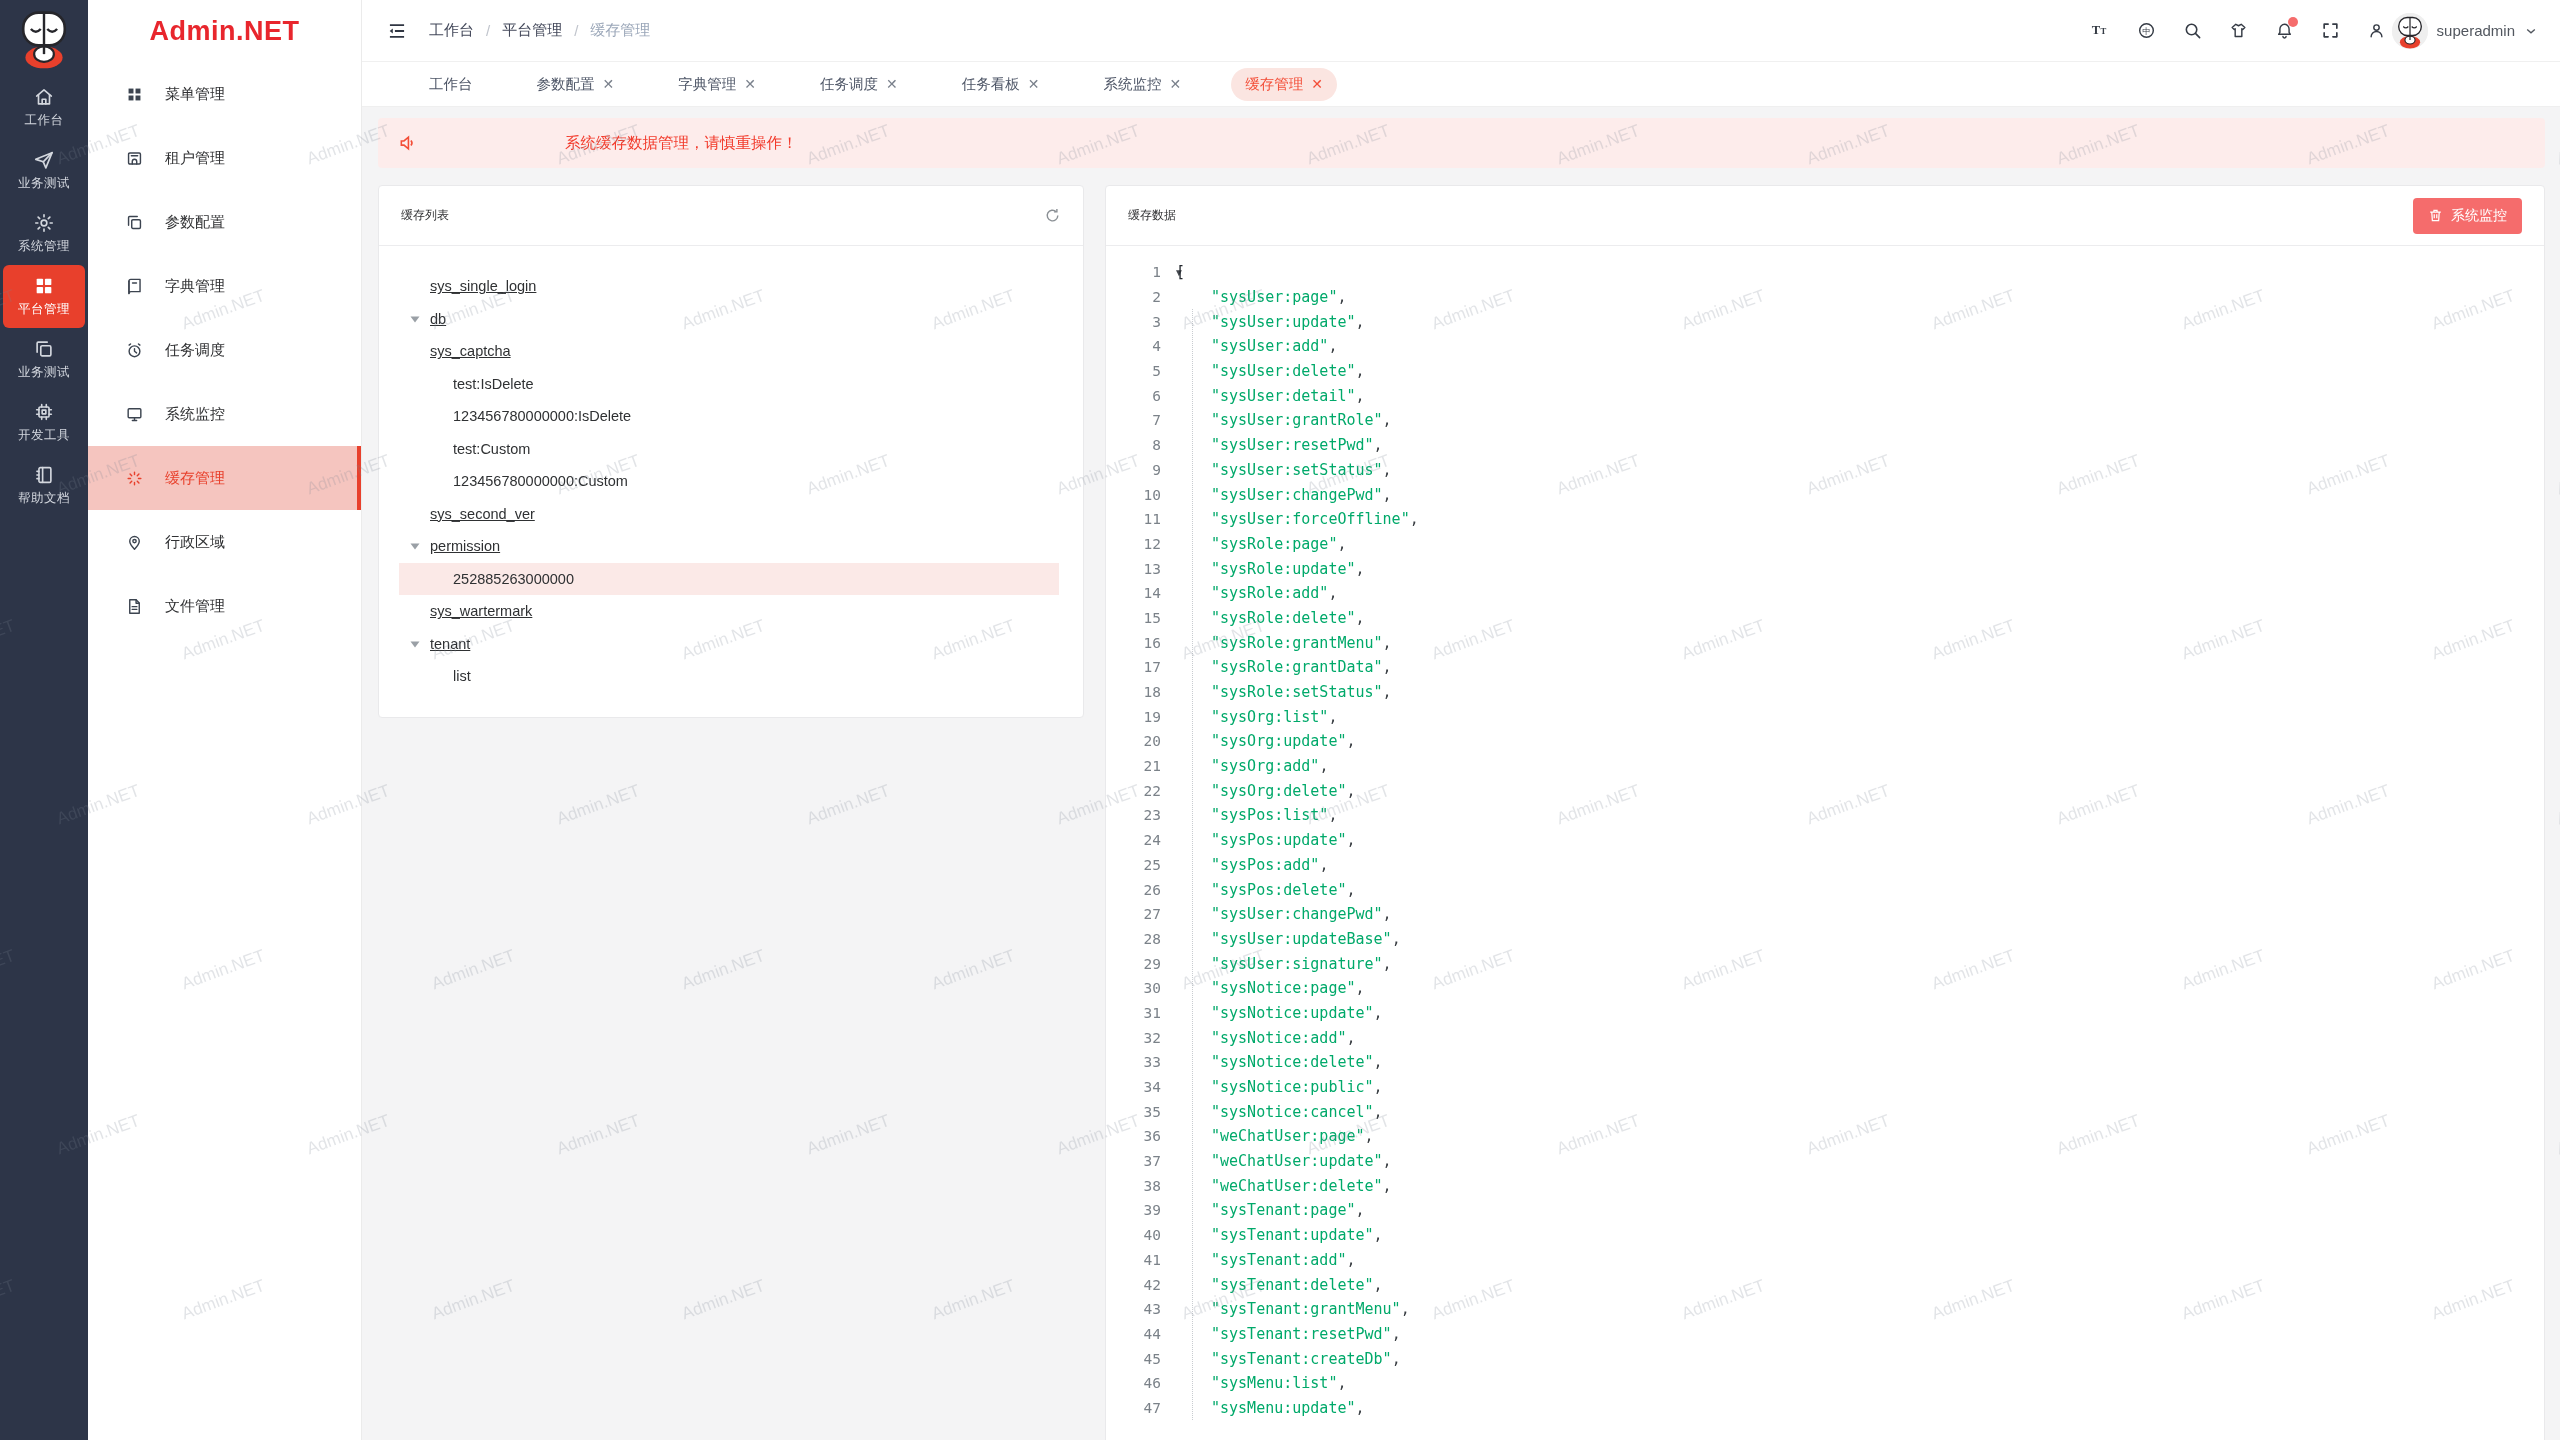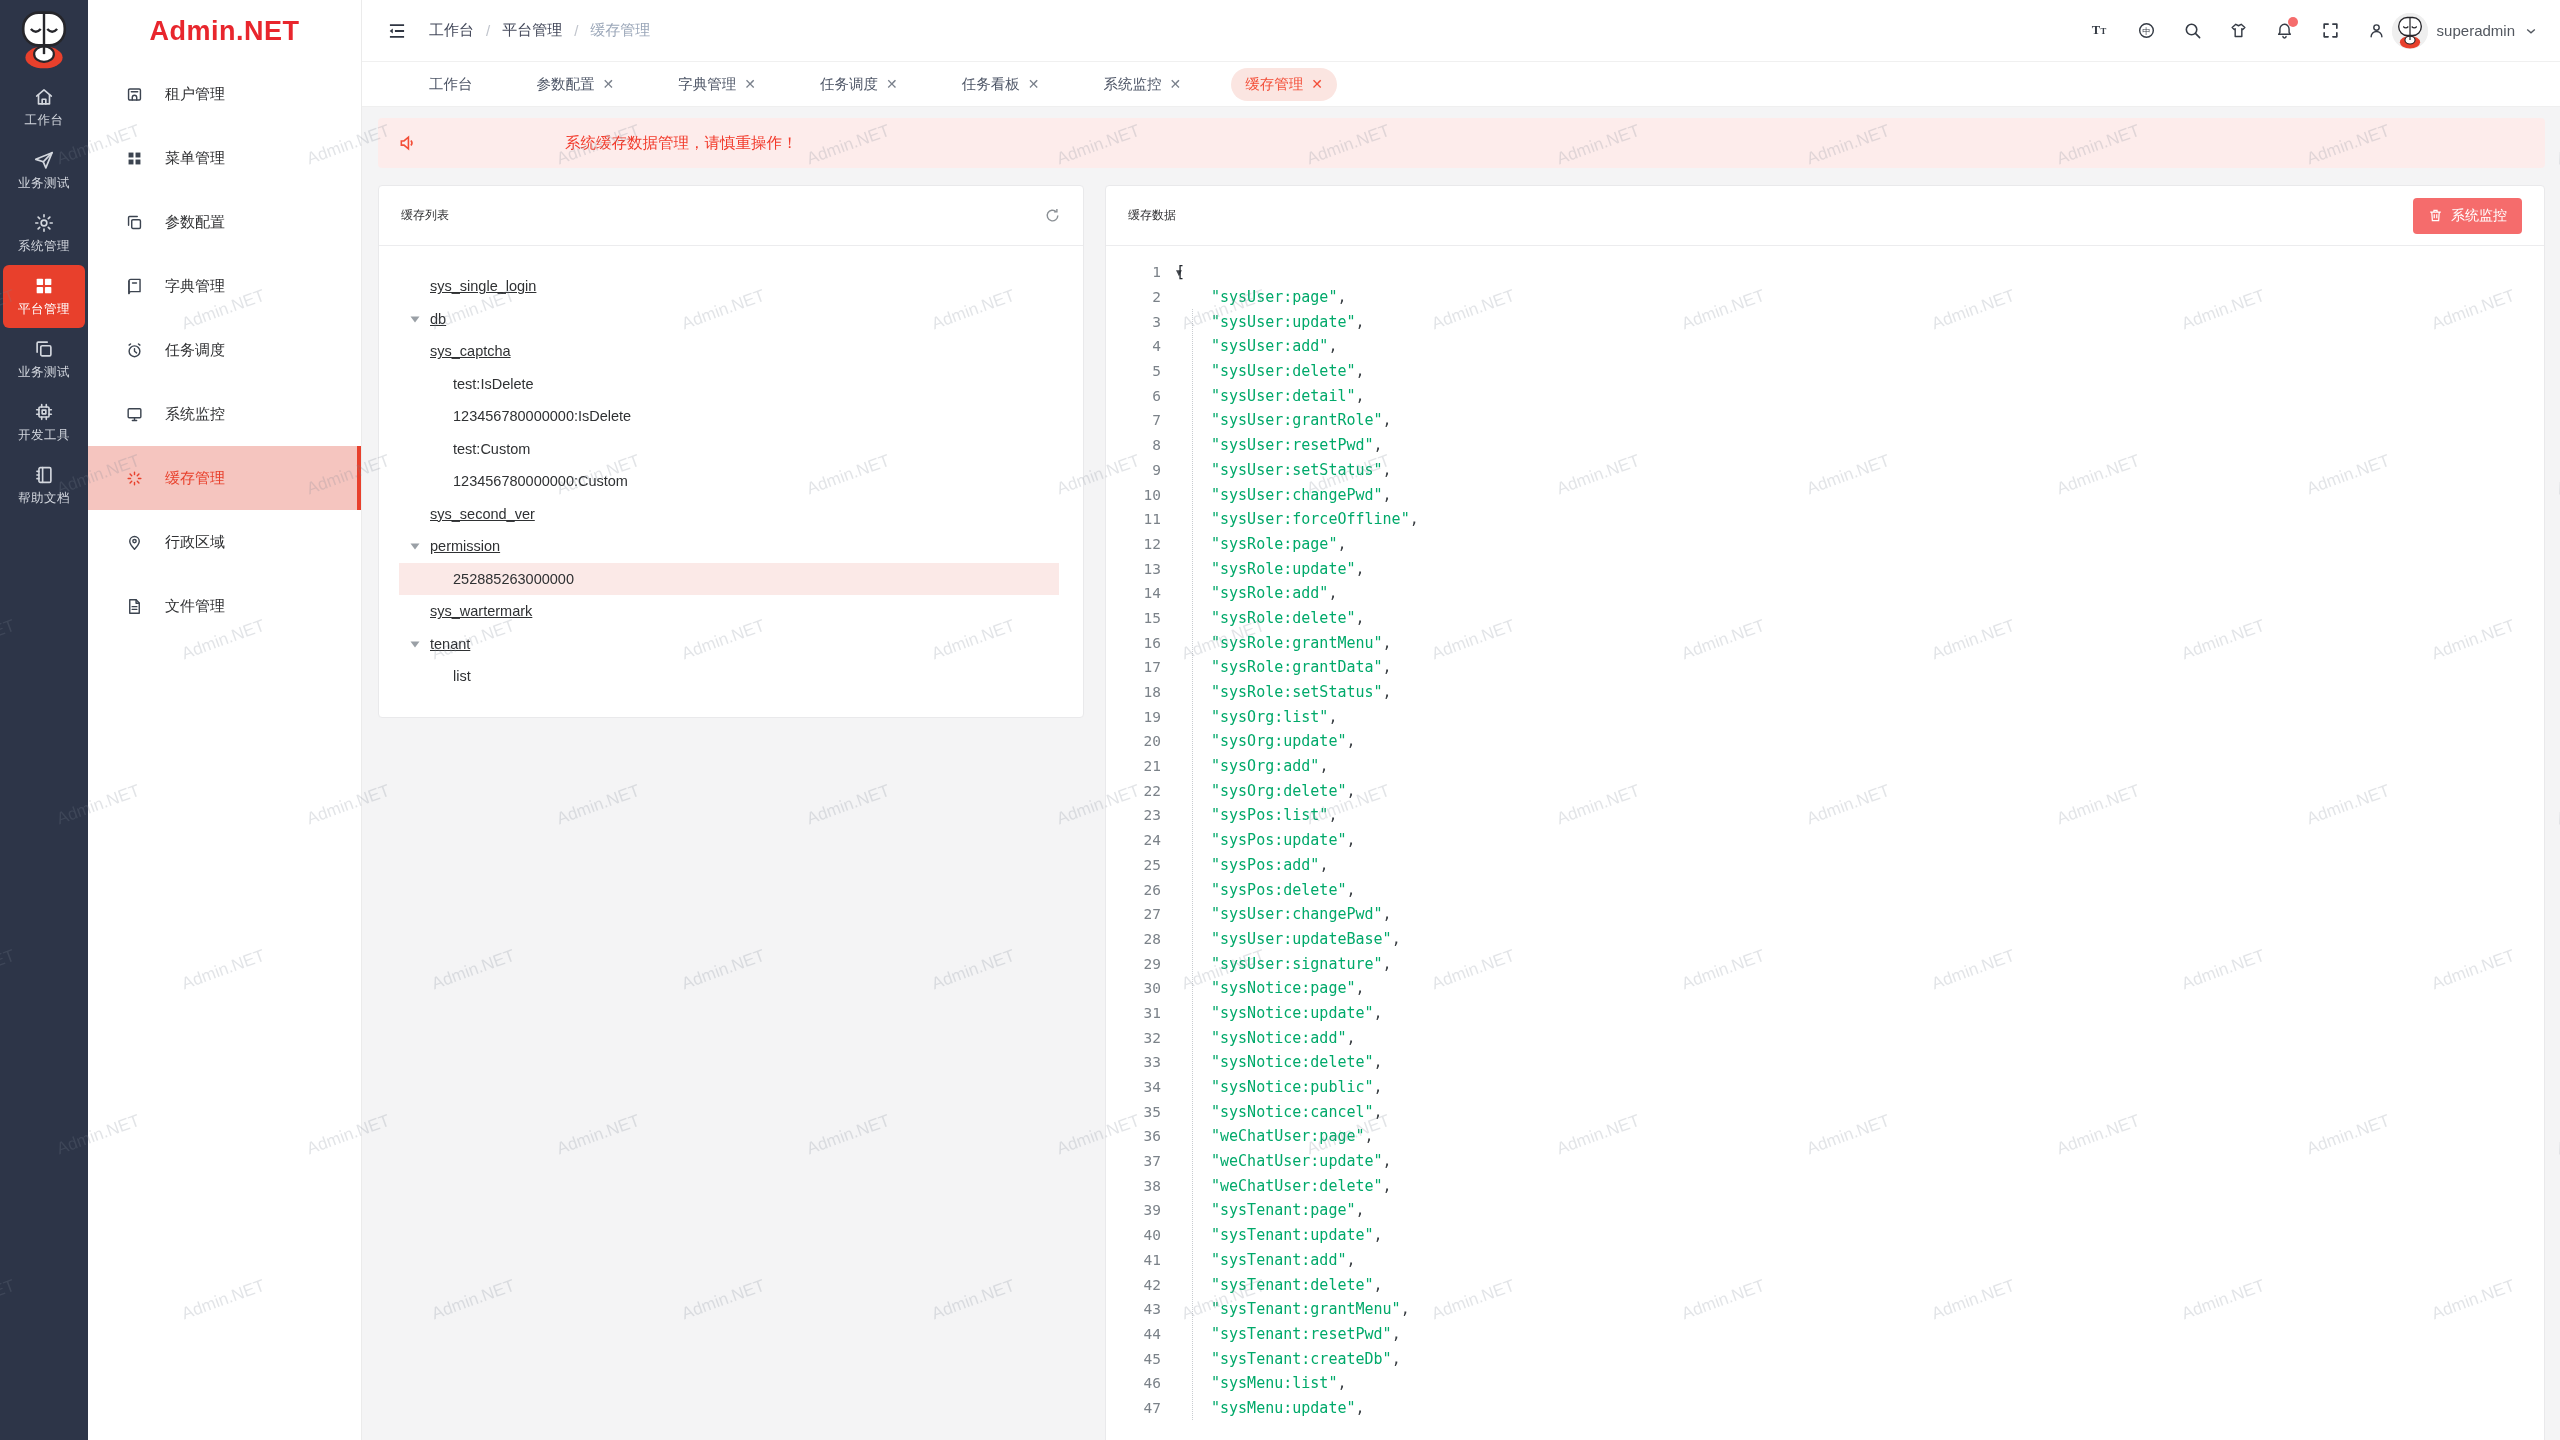--- a/index.html
+++ b/index.html
@@ -173,38 +173,38 @@
         <div class="di-label">帮助文档</div>
       </div>
     </div>
 </div>
 
 <div class="sub-sidebar">
   <div class="logo-text">Admin.NET</div>
   <div class="sub-menu">
       <div class="sub-item">
         <div class="si-icon">
-          <svg viewBox="0 0 24 24" fill="none" stroke="currentColor" stroke-width="1.8" stroke-linecap="round" stroke-linejoin="round">
-            <rect x="4.5" y="5" width="15" height="14" rx="1.5"></rect>
-            <path d="M9.2 19v-3.2a2.8 2.8 0 0 1 5.6 0V19"></path>
-            <path d="M8 8.5h8"></path>
-          </svg>
-        </div>
-        <div>租户管理</div>
-      </div>
-      <div class="sub-item">
-        <div class="si-icon">
           <svg viewBox="0 0 24 24" fill="currentColor" stroke="none" stroke-linecap="round" stroke-linejoin="round">
             <rect x="4.5" y="4.5" width="6.2" height="6.2"></rect>
             <rect x="13.3" y="4.5" width="6.2" height="6.2"></rect>
             <rect x="4.5" y="13.3" width="6.2" height="6.2"></rect>
             <rect x="13.3" y="13.3" width="6.2" height="6.2"></rect>
           </svg>
         </div>
         <div>菜单管理</div>
+      </div>
+      <div class="sub-item">
+        <div class="si-icon">
+          <svg viewBox="0 0 24 24" fill="none" stroke="currentColor" stroke-width="1.8" stroke-linecap="round" stroke-linejoin="round">
+            <rect x="4.5" y="5" width="15" height="14" rx="1.5"></rect>
+            <path d="M9.2 19v-3.2a2.8 2.8 0 0 1 5.6 0V19"></path>
+            <path d="M8 8.5h8"></path>
+          </svg>
+        </div>
+        <div>租户管理</div>
       </div>
       <div class="sub-item">
         <div class="si-icon">
           <svg viewBox="0 0 24 24" fill="none" stroke="currentColor" stroke-width="1.8" stroke-linecap="round" stroke-linejoin="round">
             <rect x="8.5" y="8.5" width="11" height="11" rx="1.5"></rect>
             <path d="M4.5 15.5V5.7A1.2 1.2 0 0 1 5.7 4.5h9.8"></path>
           </svg>
         </div>
         <div>参数配置</div>
       </div>

